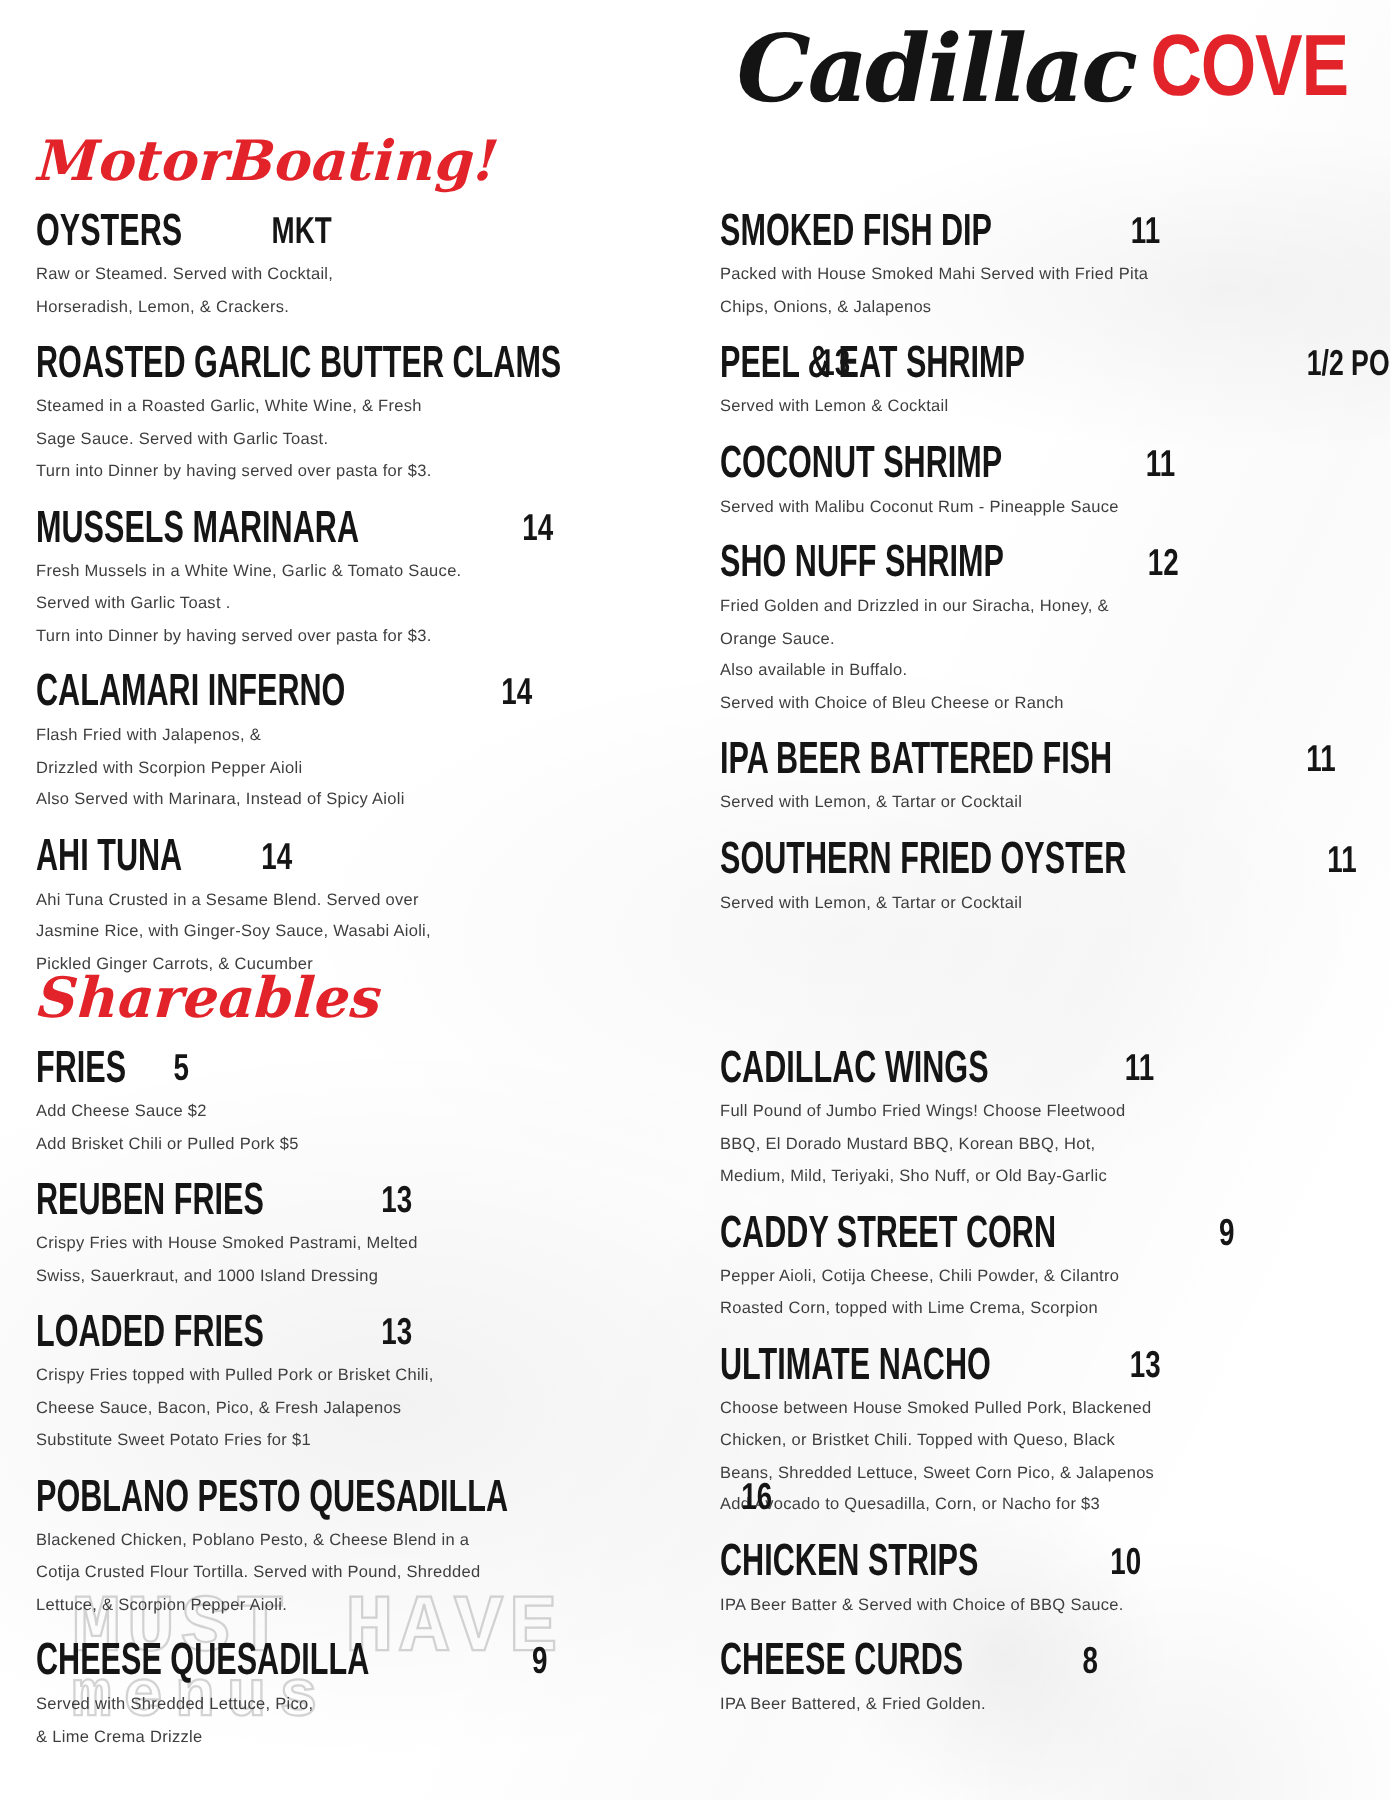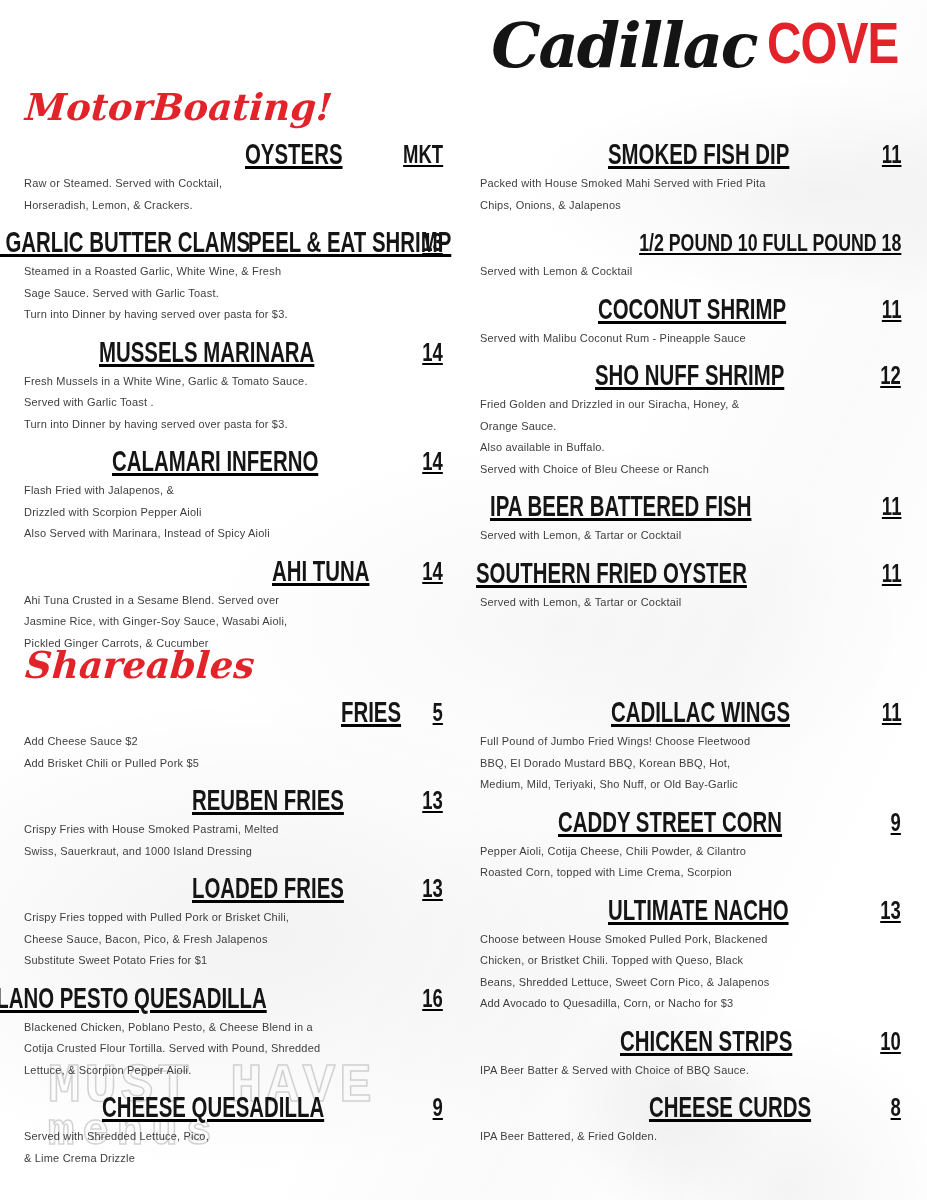--- a/index.html
+++ b/index.html
@@ -46,22 +46,22 @@
     font-family:"DejaVu Serif",serif;
     font-style:italic;font-weight:bold;
     font-size:37px;line-height:42px;
     letter-spacing:0px;
     margin:0 0 13px 0;
     transform:skewX(-4deg);transform-origin:0 100%;
   }
   .cols{display:grid;grid-template-columns:419px 421px;column-gap:37px;}
   .item{margin-bottom:13px;}
   .name-row{
-    display:flex;justify-content:flex-end;align-items:flex-start;
-    height:27px;margin-bottom:5px;text-decoration:underline;
+    display:flex;justify-content:flex-start;align-items:flex-start;
+    height:27px;margin-bottom:5px;
   }
   .iname{
     font-weight:bold;color:#151515;
     font-size:30px;line-height:26px;
     white-space:nowrap;flex:0 0 auto;
     transform:scaleX(0.68);transform-origin:0 50%;
   }
   .iprice{
     font-weight:bold;color:#151515;
     font-size:25px;line-height:27px;

